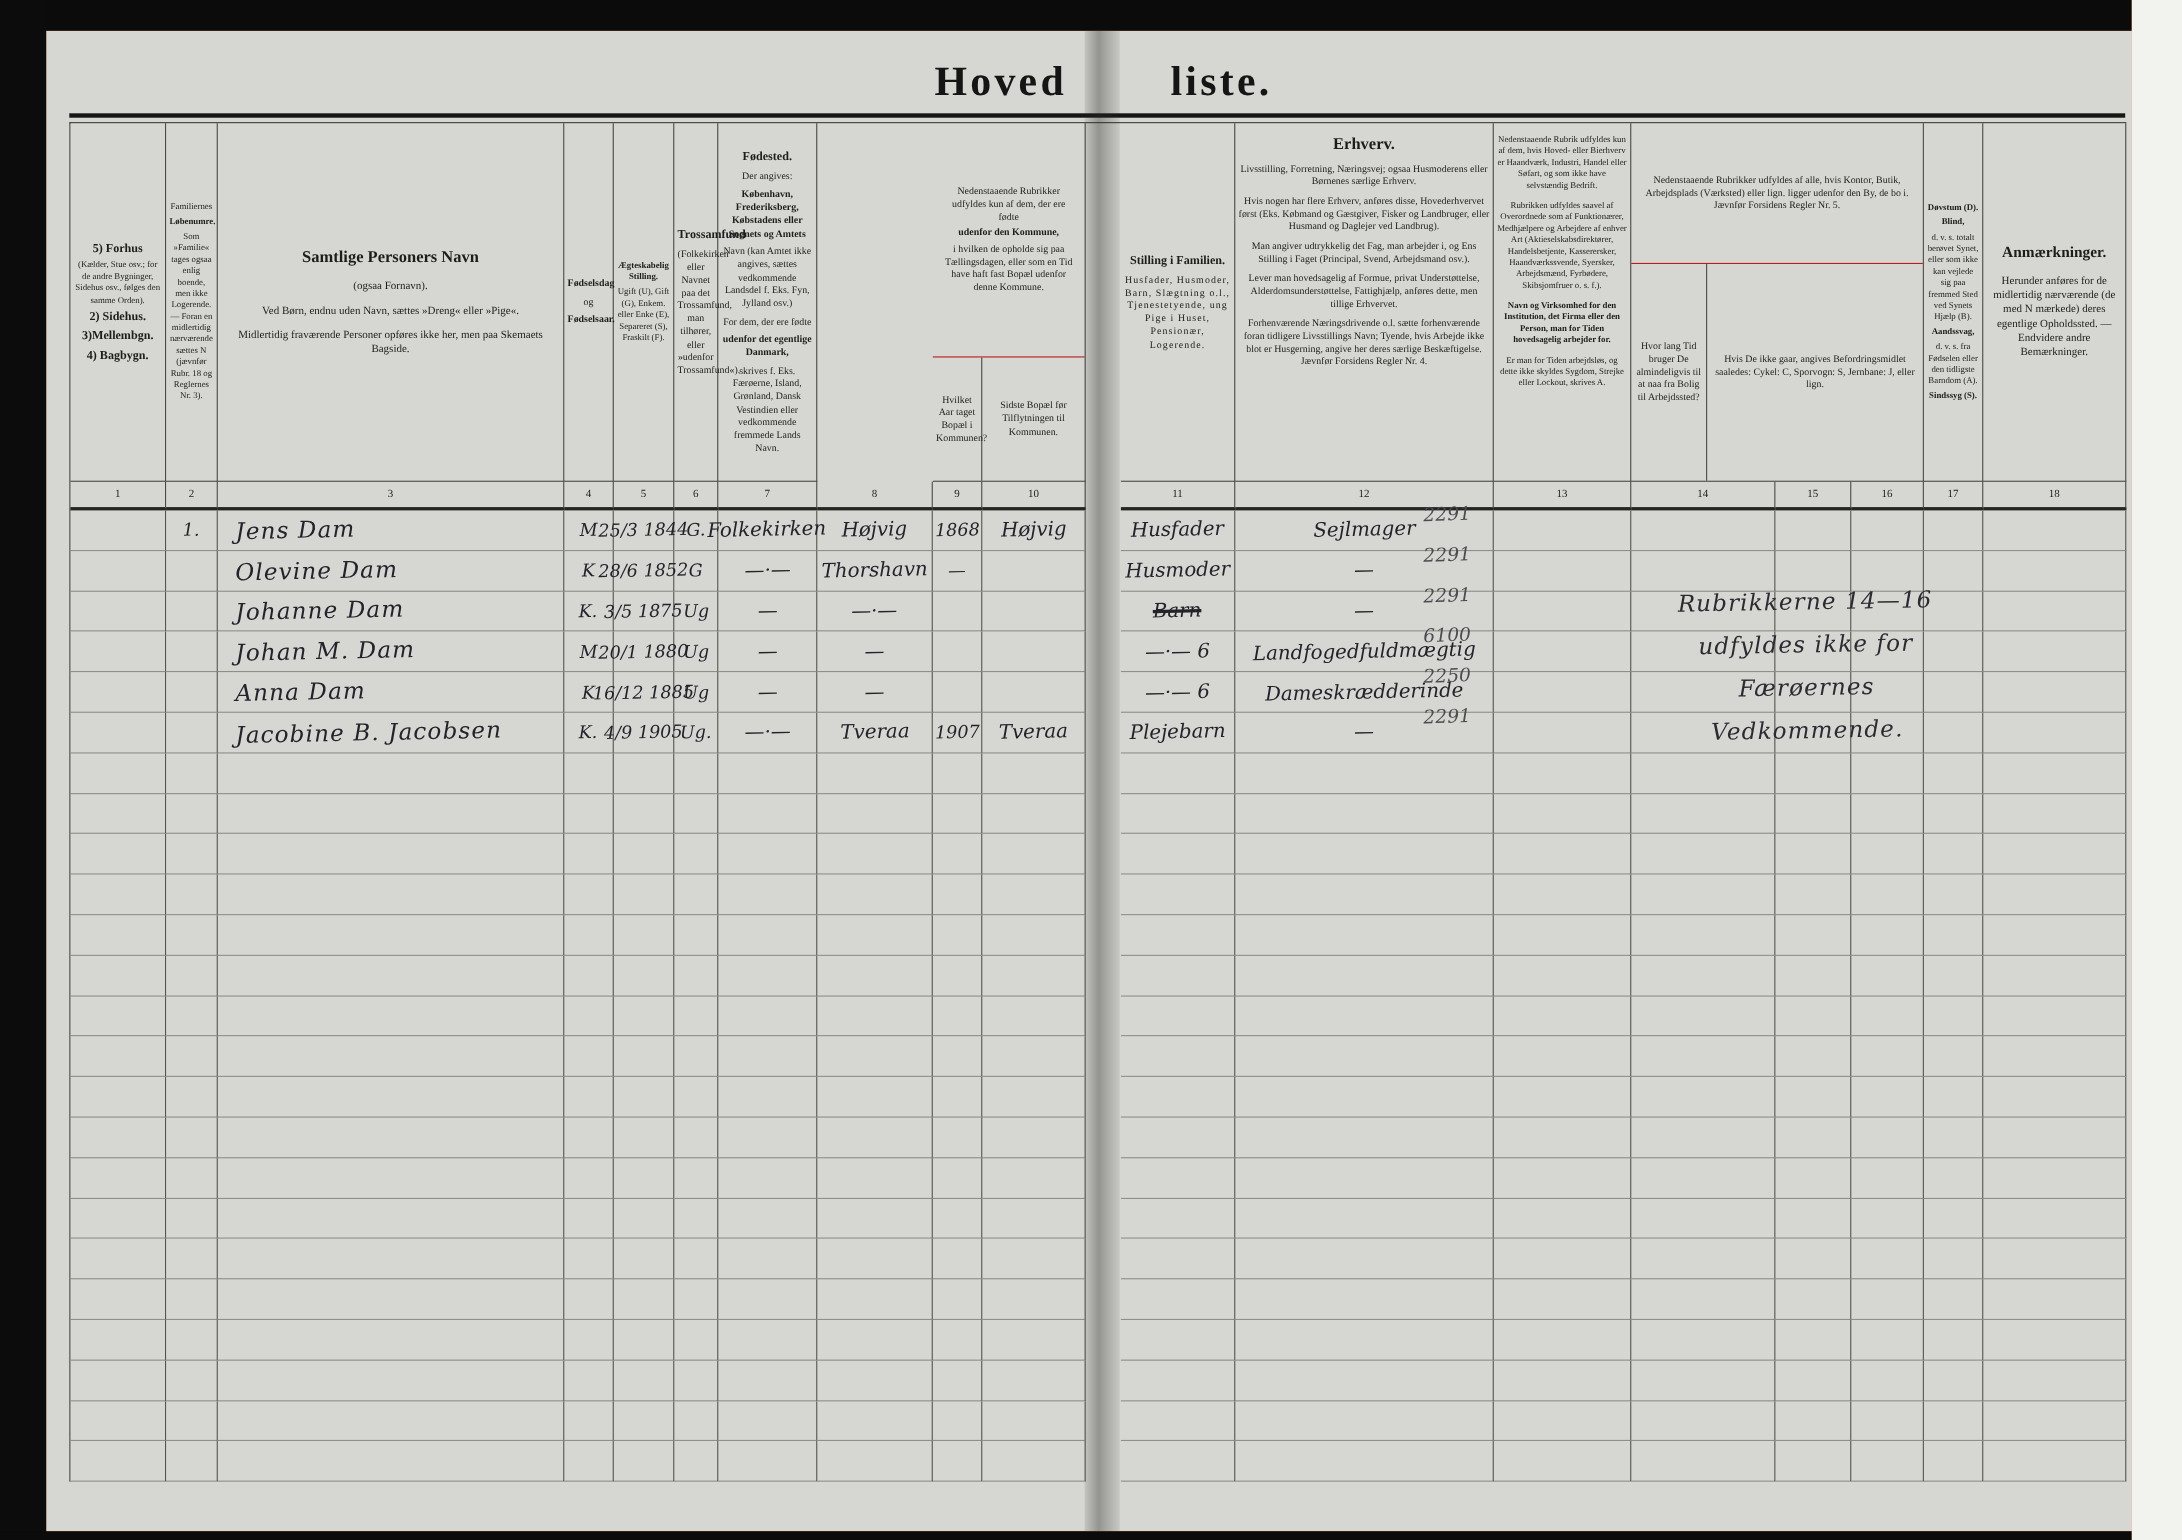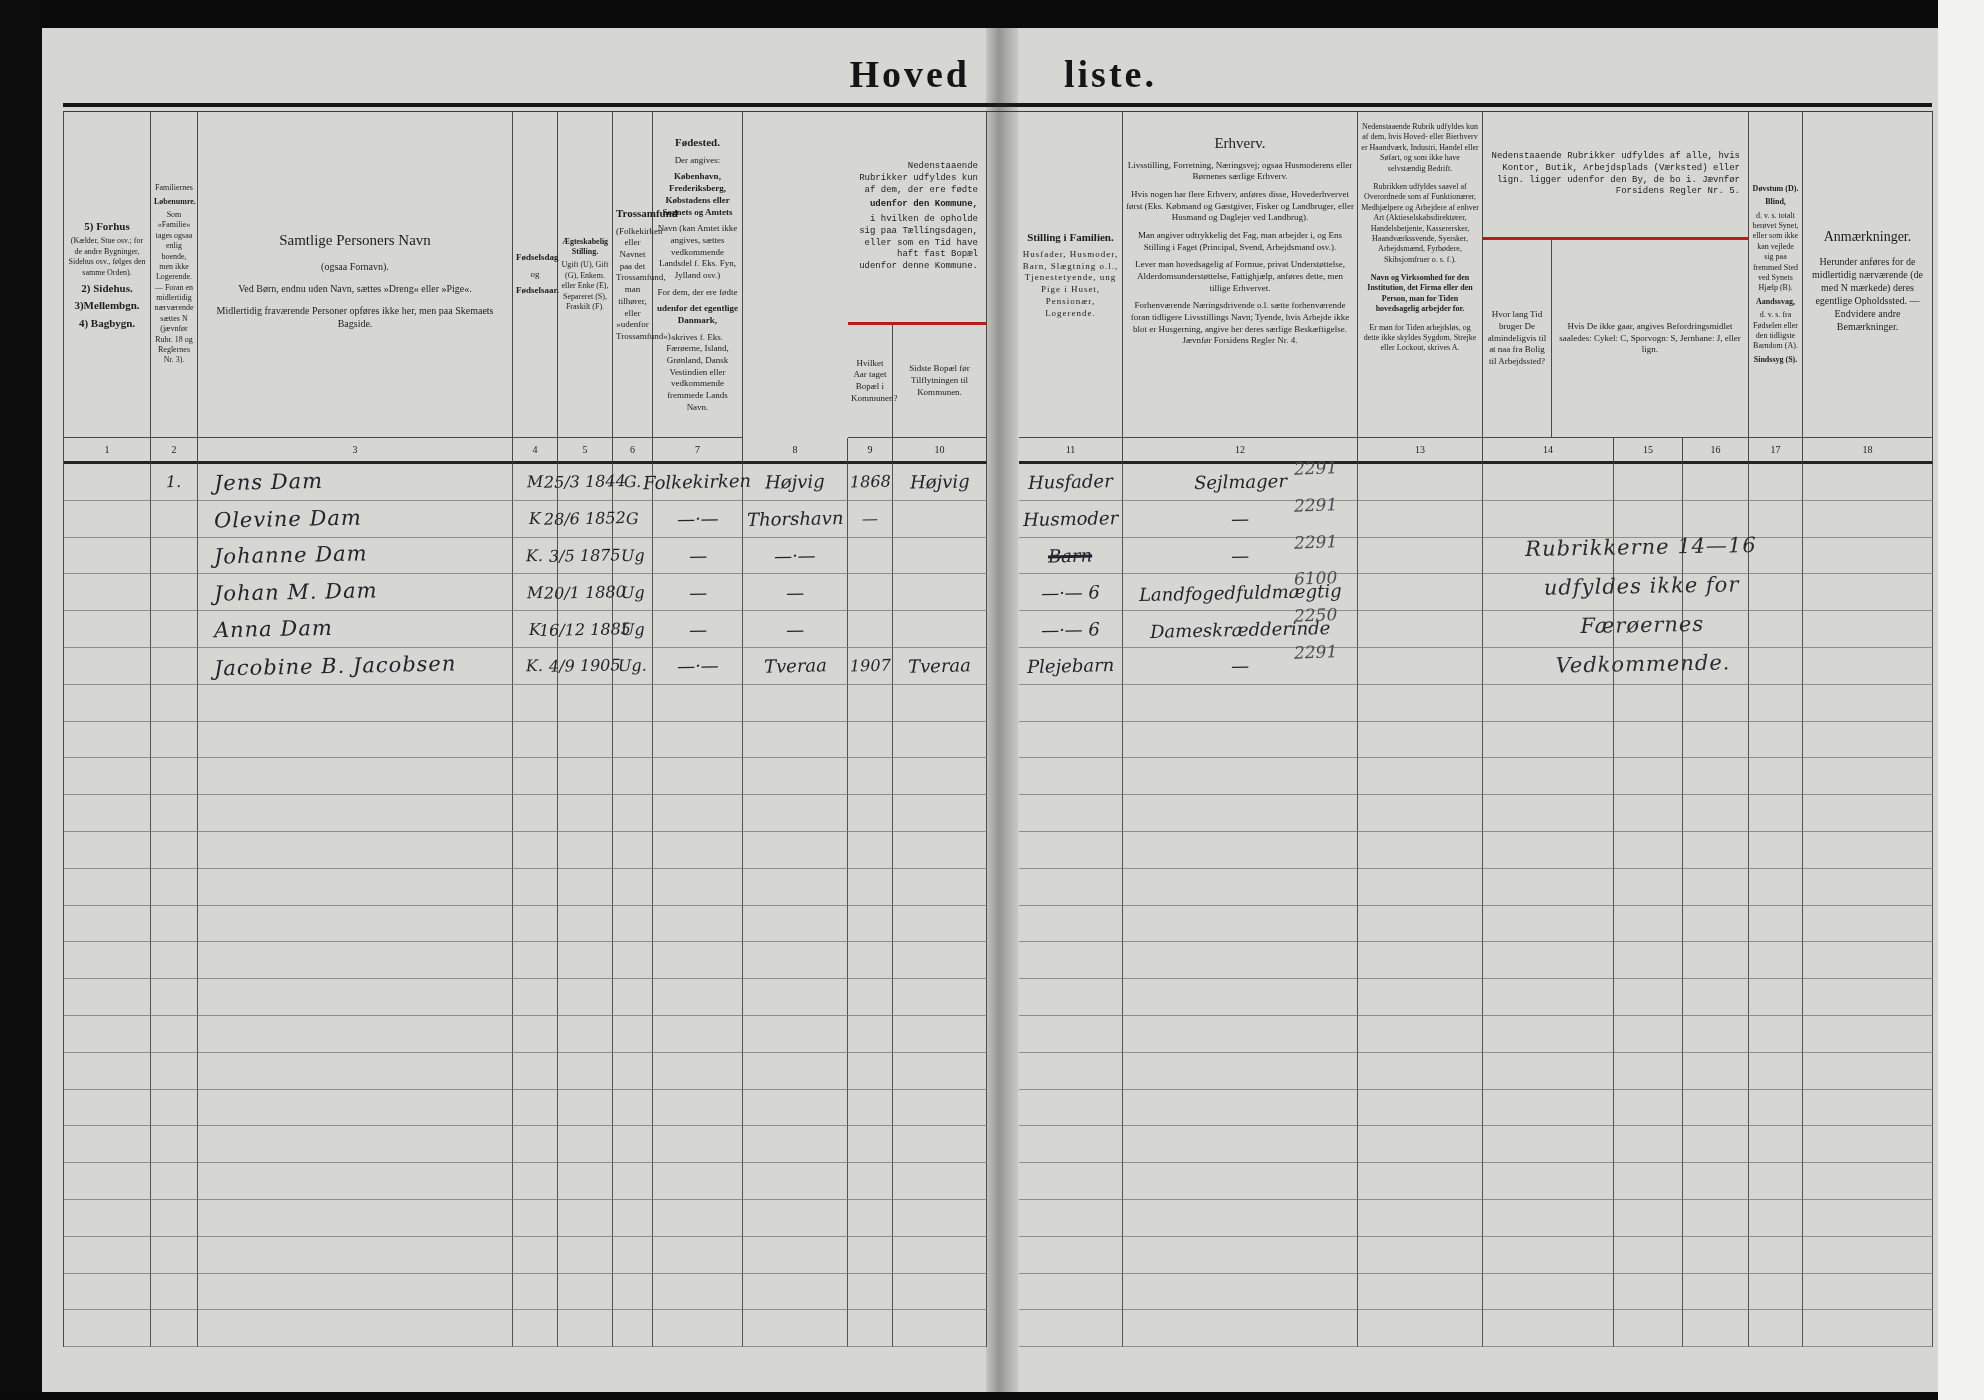--- a/index.html
+++ b/index.html
@@ -20,29 +20,29 @@
 
   .table{position:absolute;left:63px;top:111px;width:1869px;display:grid;
          grid-template-columns:87px 47px 315px 45px 55px 40px 90px 105px 45px 94px 32px 104px 235px 125px 131px 69px 66px 54px 130px;
          grid-template-rows:326px 26px;grid-auto-rows:36.8px;
          border-top:1px solid #3c3c38;border-left:1px solid #4a4a46;}
 
   .hcell{box-sizing:border-box;border-right:1px solid #4a4a46;border-bottom:1px solid #4a4a46;
          display:flex;flex-direction:column;justify-content:center;gap:5px;
          padding:4px 3px;text-align:center;font-size:9px;line-height:1.3;color:#1d1d1b;}
   .hcell .b{font-weight:bold;}
-  .hcell .lg{font-size:15px;font-weight:normal;margin-top:12px;}
+  .hcell .lg{font-size:15px;font-weight:bold;}
   .hcell .md{font-size:11px;font-weight:bold;}
   .h-top{justify-content:flex-start;padding-top:10px;}
   .h-tiny{font-size:8px;gap:3px;}
   .wrap2{box-sizing:border-box;border-right:1px solid #4a4a46;border-bottom:1px solid #4a4a46;
          display:flex;flex-direction:column;}
-  .span-note{box-sizing:border-box;border-bottom:3px solid #b91c1c;
+  .span-note{box-sizing:border-box;border-bottom:1px solid #b91c1c;
          display:flex;flex-direction:column;justify-content:center;gap:3px;
-         padding:6px 8px;text-align:right;font-size:9px;line-height:1.3;color:#1d1d1b;font-family:Liberation Mono, monospace;}
+         padding:6px 8px;text-align:center;font-size:9px;line-height:1.3;color:#1d1d1b;}
   .span-note .b{font-weight:bold;}
   .subrow{flex:1;display:flex;}
   .subcell{box-sizing:border-box;display:flex;flex-direction:column;justify-content:center;
          gap:4px;padding:3px;text-align:center;font-size:9px;line-height:1.3;color:#1d1d1b;}
   .sline{border-right:1px solid #4a4a46;}
   .foldcell{box-sizing:border-box;}
 
   .ncell{box-sizing:border-box;border-right:1px solid #4a4a46;border-bottom:3px solid #242422;
          display:flex;align-items:center;justify-content:center;font-size:10px;color:#222;}
   .nfold{box-sizing:border-box;border-bottom:none;}

